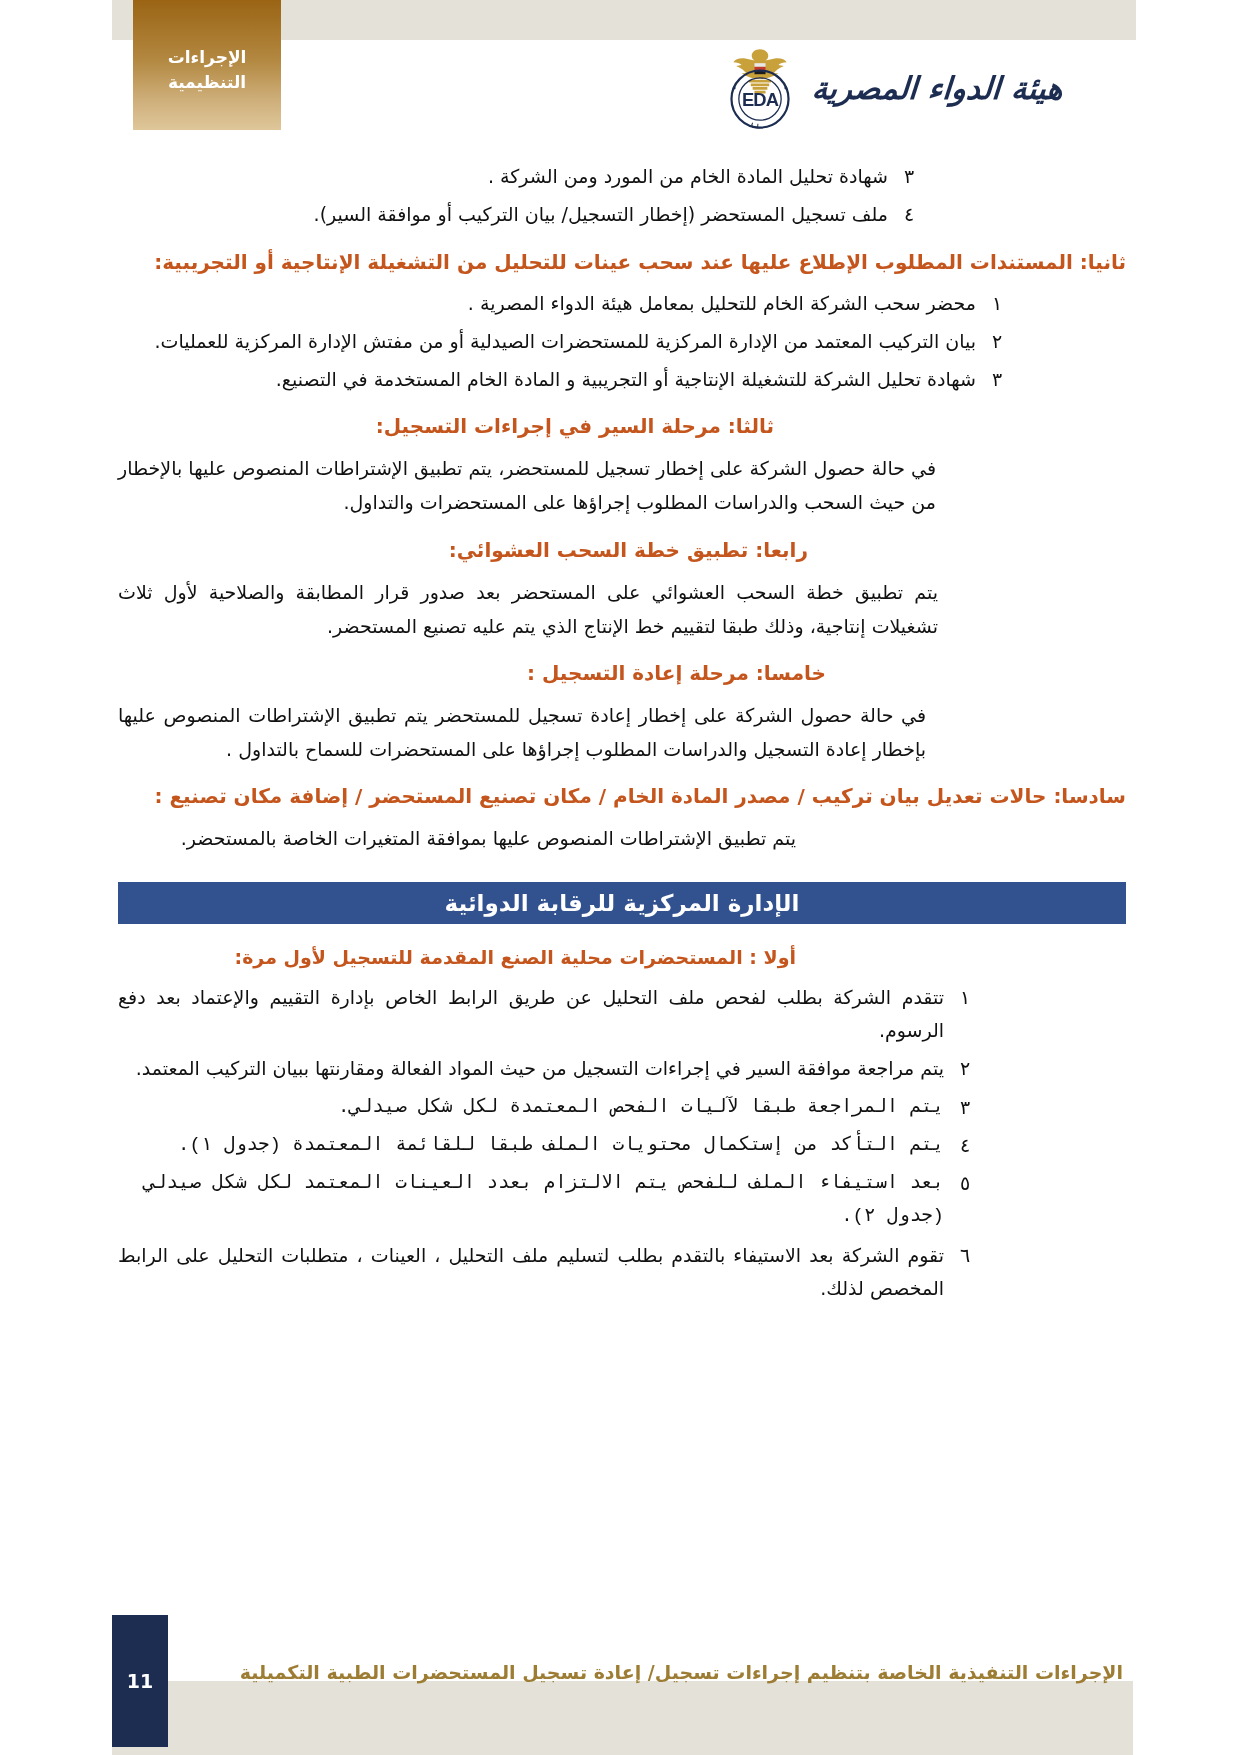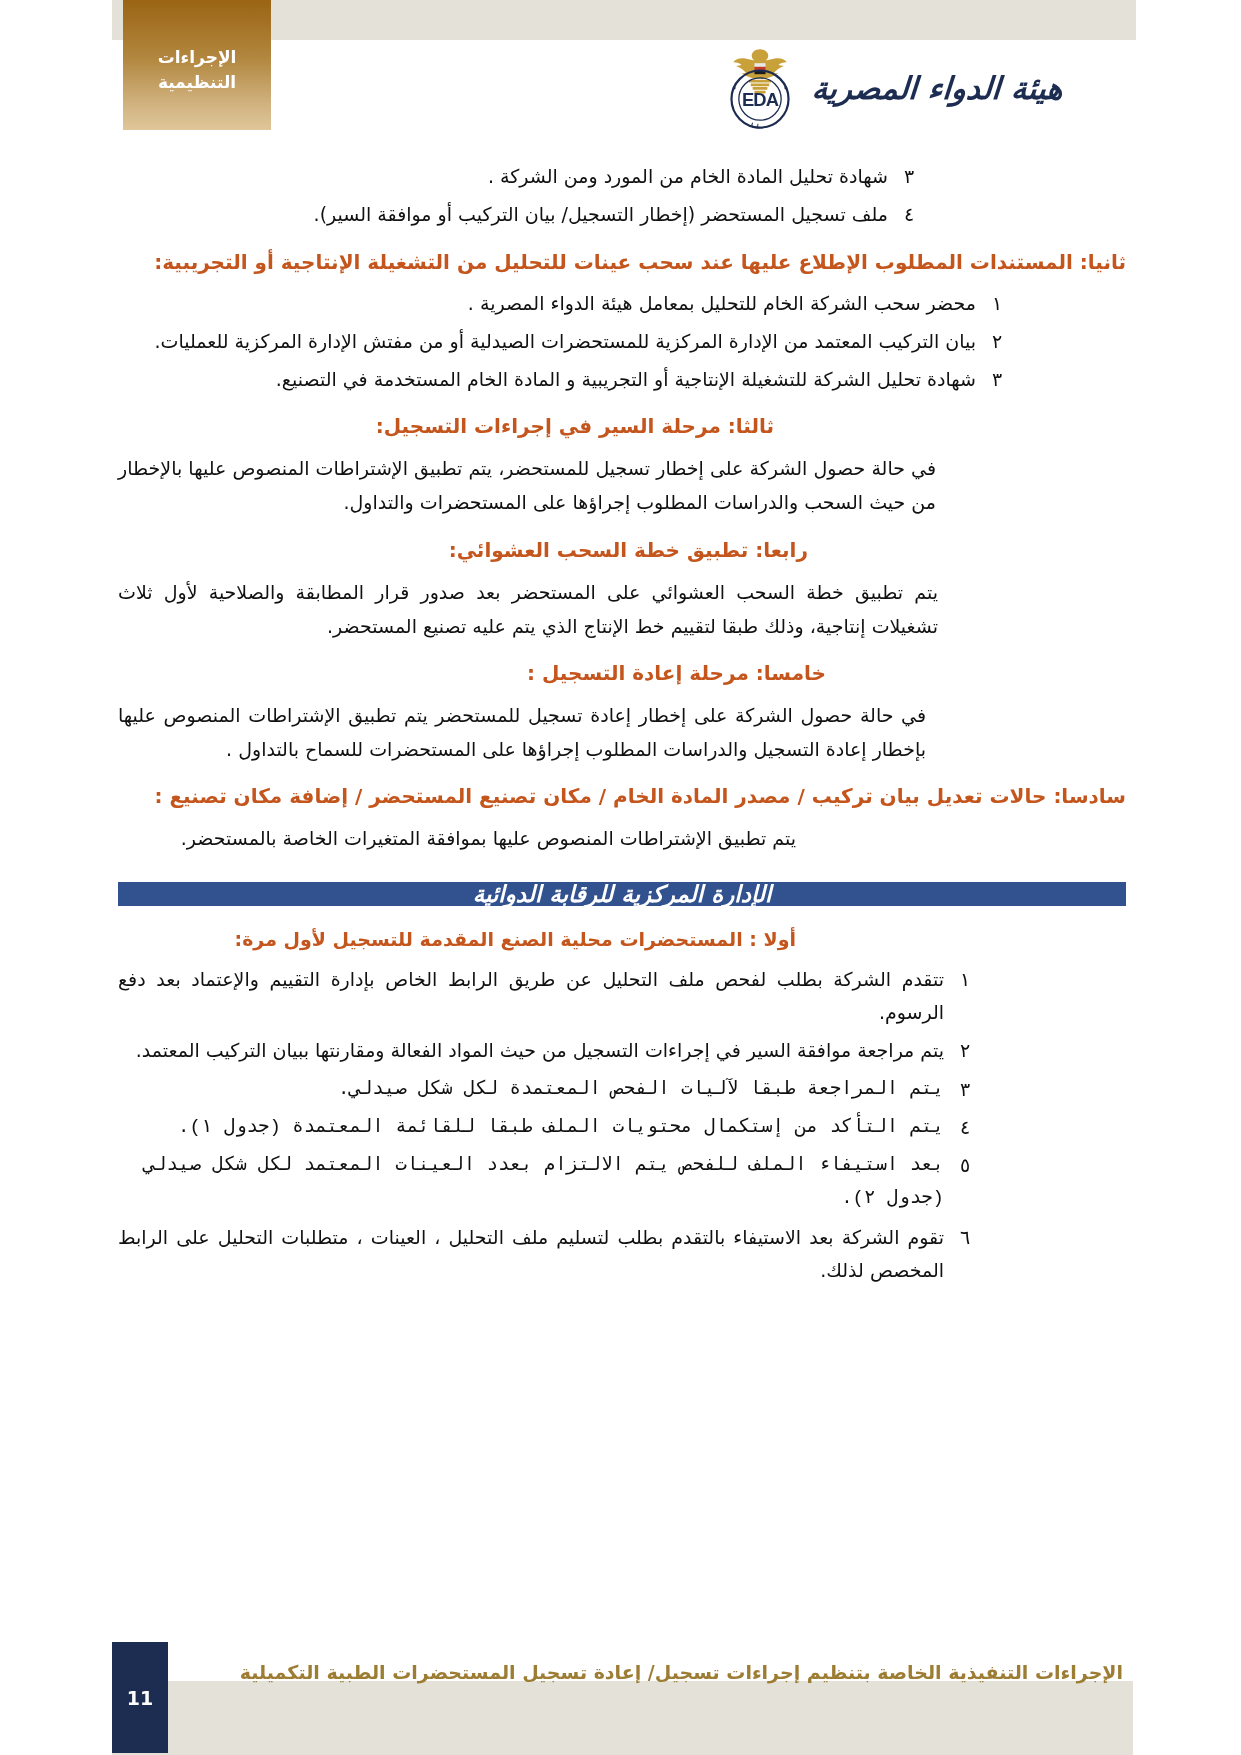--- a/index.html
+++ b/index.html
@@ -42,21 +42,21 @@
     left: 0;
     width: 112px;
     height: 40px;
     background: #ffffff;
   }
 
   
   .gold-tab {
     position: absolute;
     top: 0;
-    left: 123px;
+    left: 133px;
     width: 148px;
     height: 130px;
     background: linear-gradient(180deg, #9a6414 0%, #b2873f 45%, #cfb07c 78%, #dfc79a 100%);
     display: flex;
     flex-direction: column;
     align-items: center;
     justify-content: center;
     box-sizing: border-box;
     padding: 18px 6px 8px 6px;
   }
@@ -170,25 +170,24 @@
   }
   .para.inset   { margin-right: 190px; }
   .para.inset2  { margin-right: 188px; }
   .para.inset3  { margin-right: 200px; }
   .para.inset4  { margin-right: 330px; }
 
   
   .blue-banner {
     margin: 26px 0 18px 0;
     background: #31518f;
-    height: 24px;
+    height: 42px;
     display: flex;
     align-items: center;
     justify-content: center;
-    font-style: italic;
   }
   .blue-banner-text {
     color: #ffffff;
     font-size: 23px;
     font-weight: bold;
     letter-spacing: 0.5px;
   }
 
   
   .footer-band {
@@ -211,23 +210,23 @@
     position: absolute;
     left: 0;
     bottom: 0;
     width: 112px;
     height: 74px;
     background: #ffffff;
   }
   .page-num-box {
     position: absolute;
     left: 112px;
-    bottom: 2px;
+    bottom: 8px;
     width: 56px;
-    height: 111px;
+    height: 132px;
     background: #1d2d52;
     display: flex;
     align-items: center;
     justify-content: center;
   }
   .page-num-text {
     color: #ffffff;
     font-size: 19px;
     font-weight: bold;
   }

